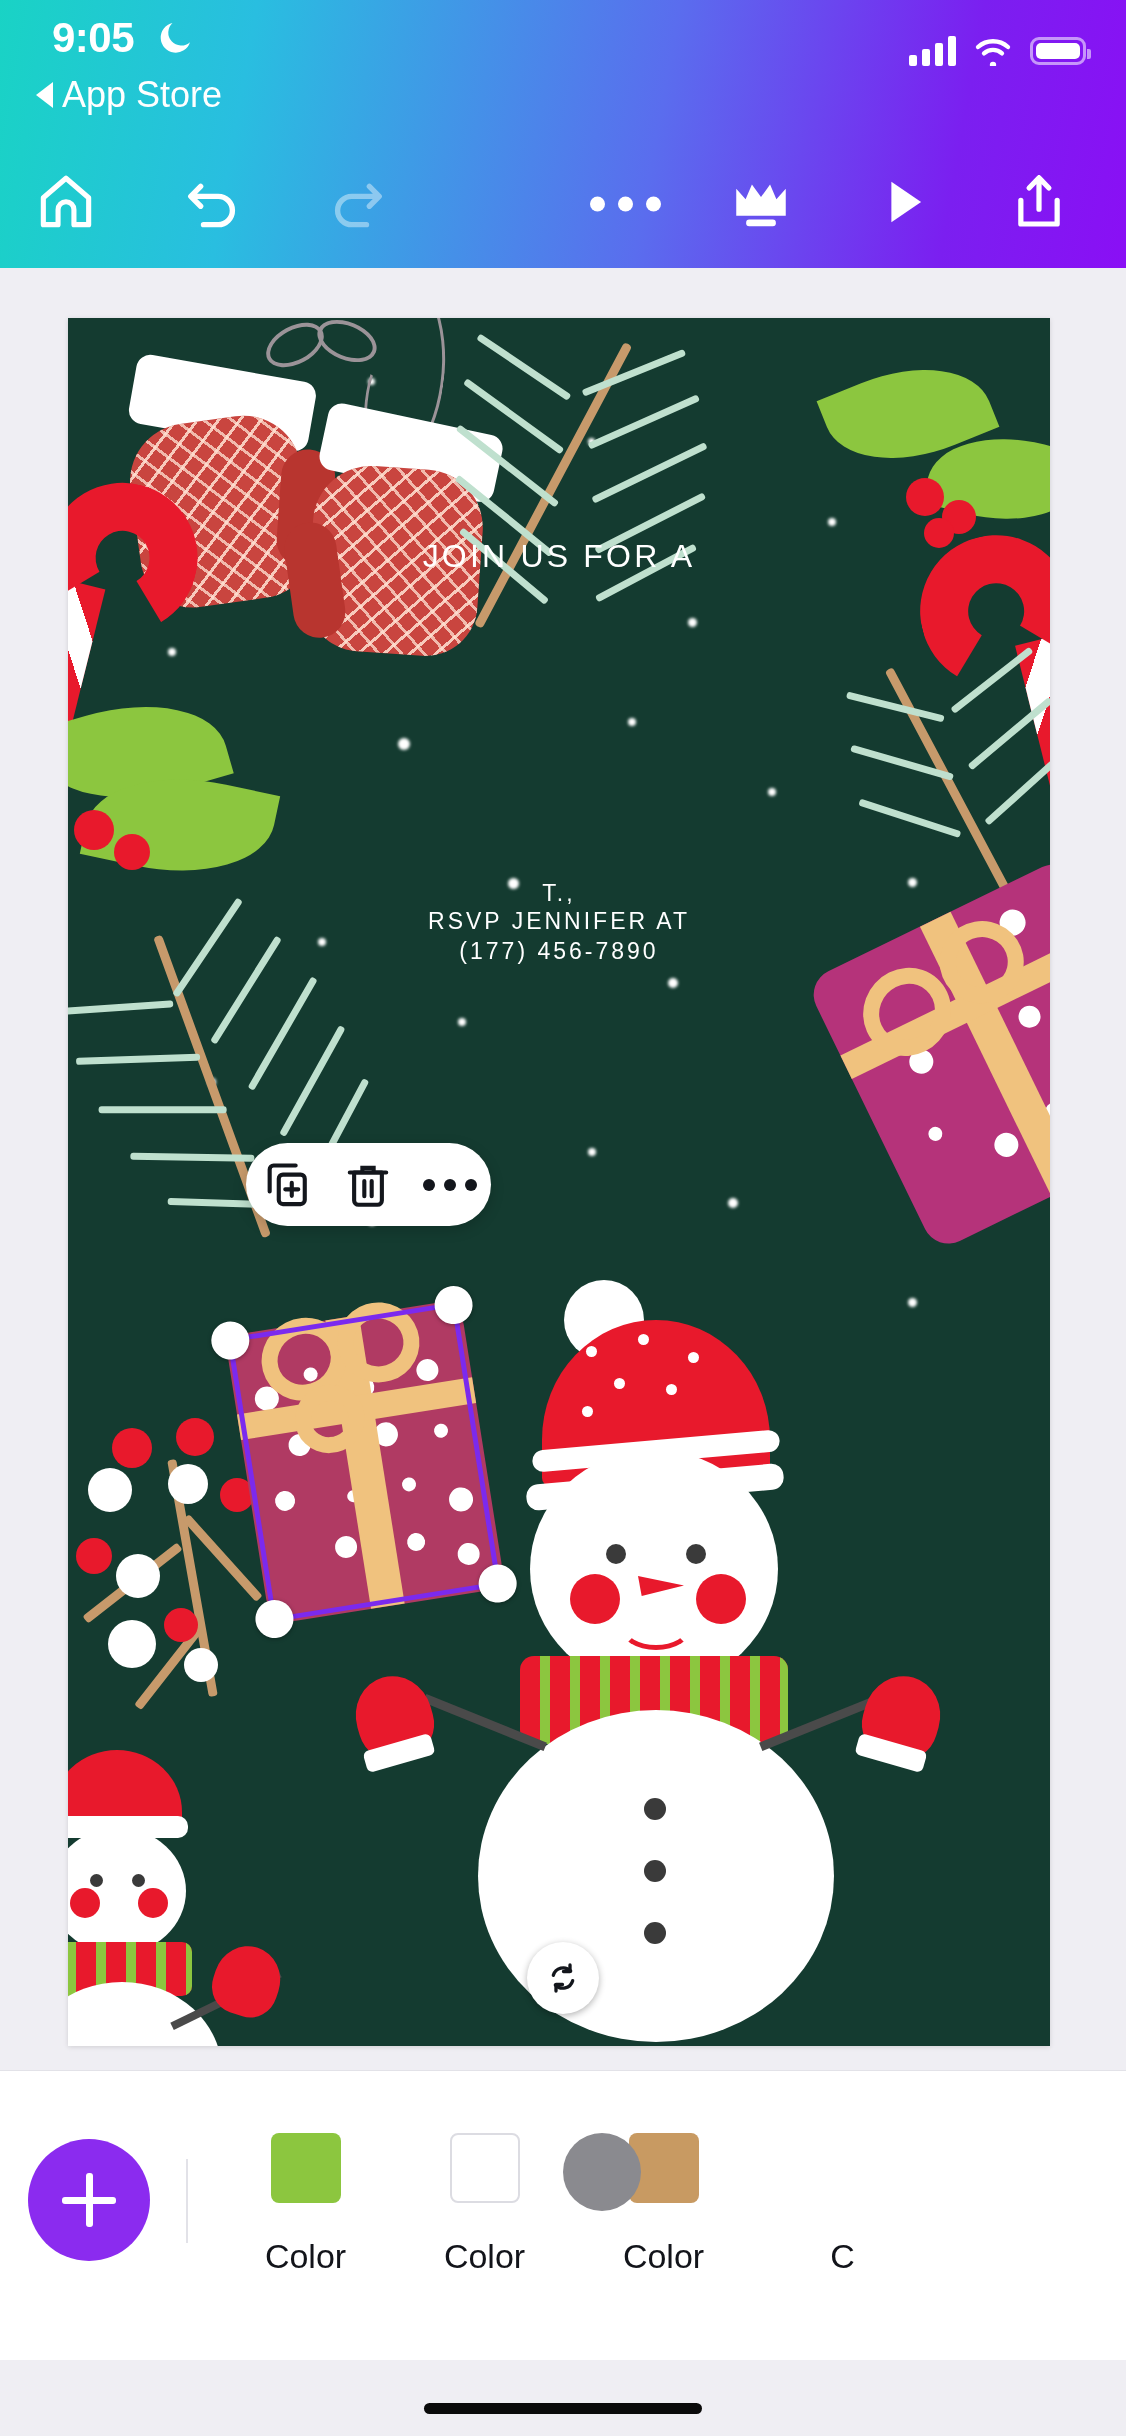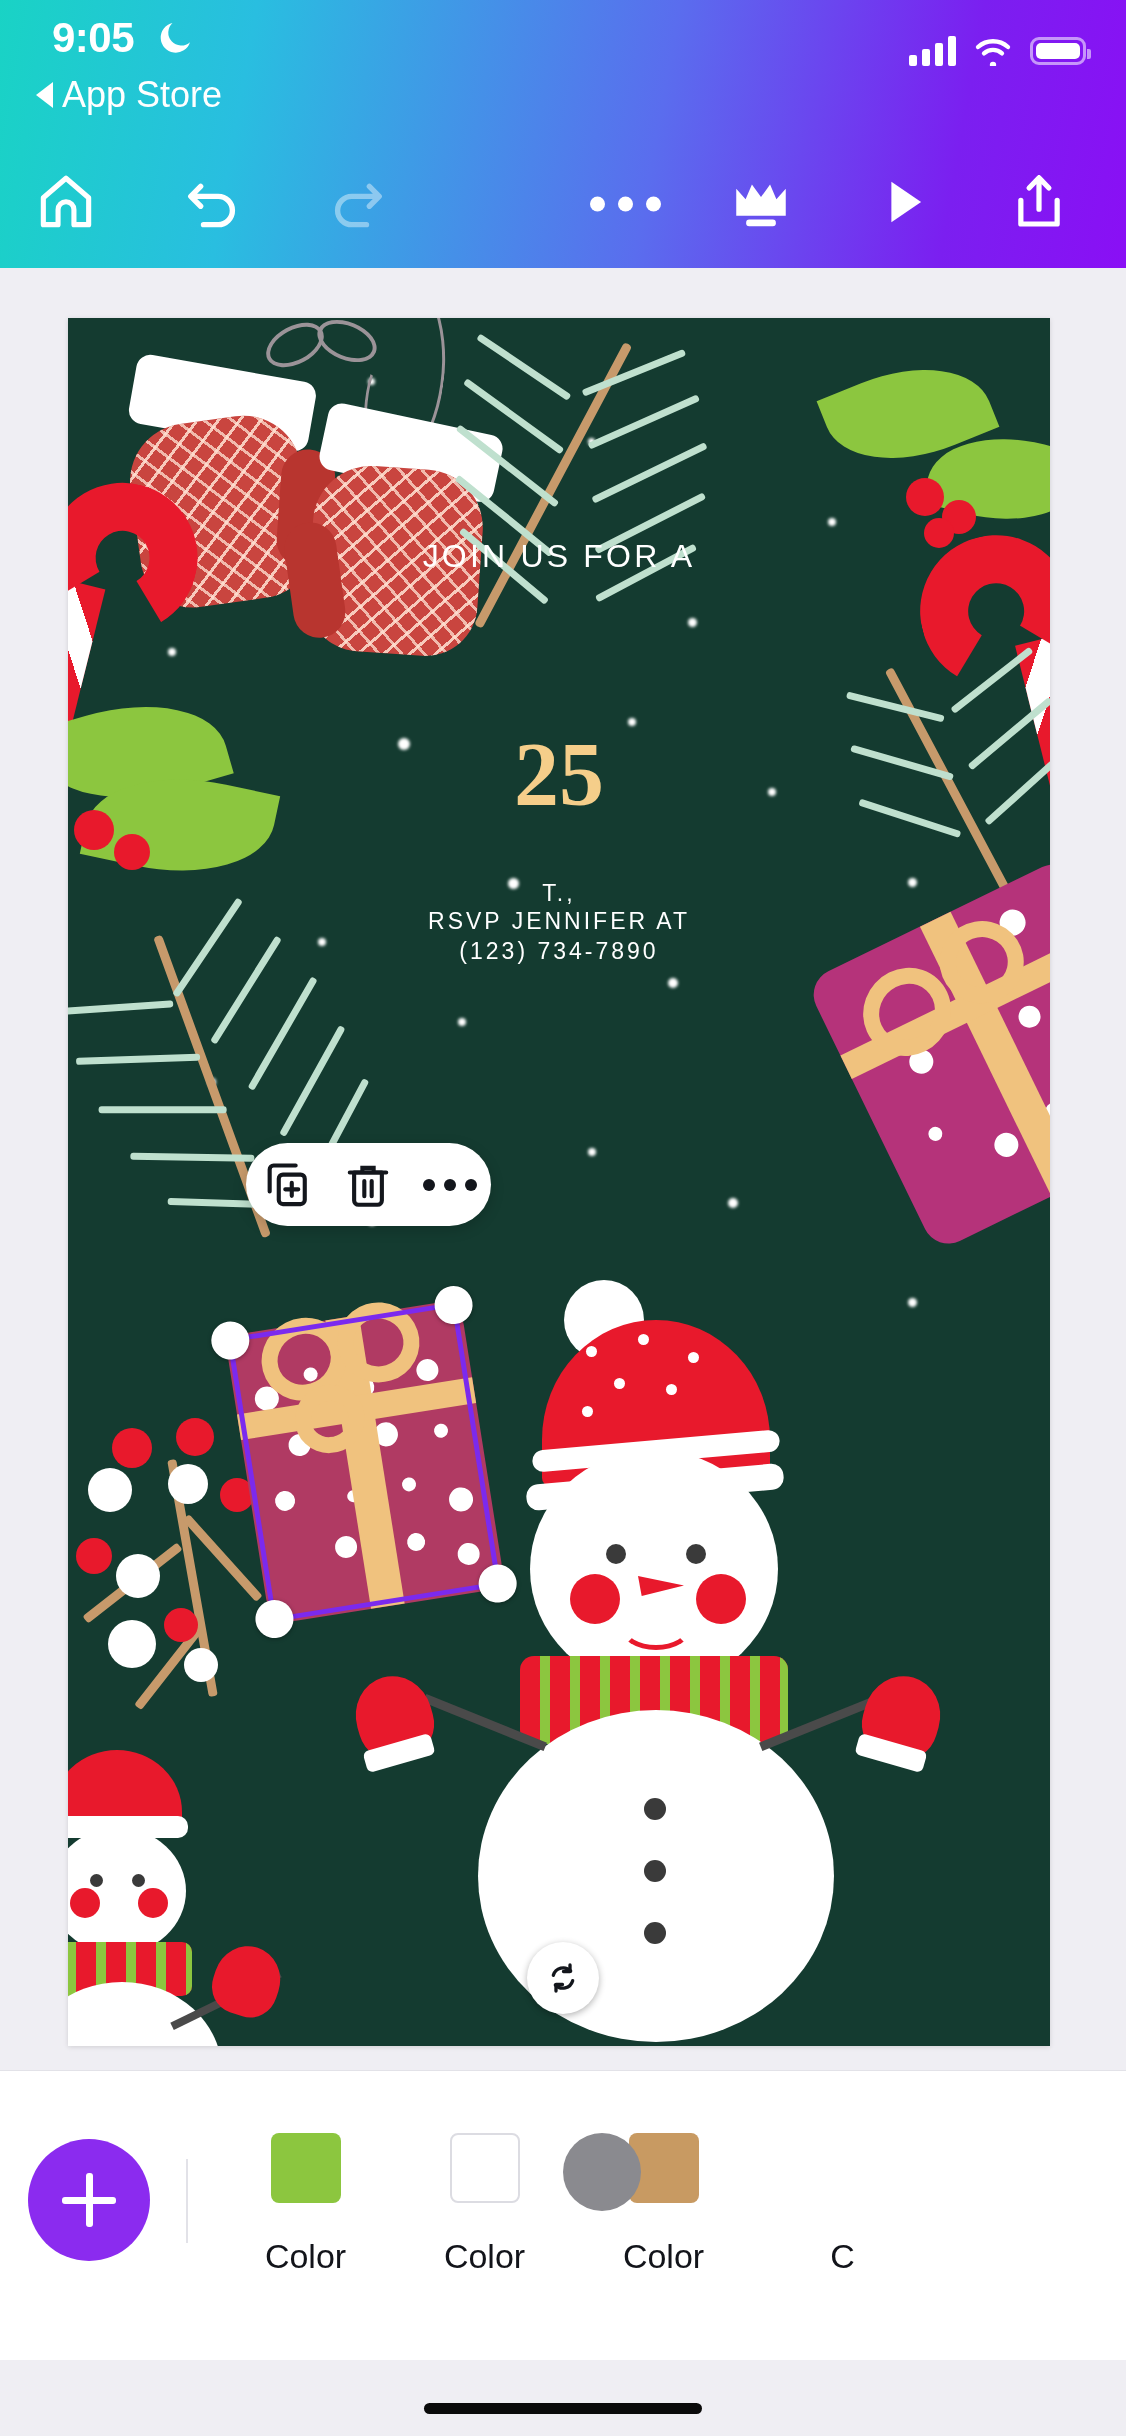--- a/index.html
+++ b/index.html
@@ -393,24 +393,23 @@
           <span class="dot" style="left:160px;top:216px;width:14px;height:14px"></span>
 
         </div>
         <div class="rib-v"></div>
         <div class="rib-h"></div>
         <div class="bowL" style="left:34px;top:28px;width:90px;height:86px;transform:rotate(-22deg)"></div>
         <div class="bowR" style="left:126px;top:18px;width:84px;height:82px;transform:rotate(16deg)"></div>
       </div>
 
       <div class="inv-join" style="top:220px">JOIN US FOR A</div>
-      <div class="inv-day" style="top:412px">25</div>
       <div class="inv-line" style="top:558px">T.,</div>
       <div class="inv-line" style="top:586px">RSVP JENNIFER AT</div>
-      <div class="inv-line" style="top:616px">(123) 734-7890</div>
+      <div class="inv-line" style="top:616px">(177) 456-7890</div>
 
       <div class="twig" style="left:120px;top:1140px;width:9px;height:240px;transform:rotate(-10deg)"></div>
       <div class="twig" style="left:60px;top:1205px;width:9px;height:120px;transform:rotate(52deg)"></div>
       <div class="twig" style="left:150px;top:1185px;width:9px;height:110px;transform:rotate(-42deg)"></div>
       <div class="twig" style="left:96px;top:1300px;width:9px;height:100px;transform:rotate(38deg)"></div>
       <span class="berry" style="left:44px;top:1110px;width:40px;height:40px"></span>
       <span class="wberry" style="left:20px;top:1150px;width:44px;height:44px"></span>
       <span class="berry" style="left:108px;top:1100px;width:38px;height:38px"></span>
       <span class="wberry" style="left:100px;top:1146px;width:40px;height:40px"></span>
       <span class="berry" style="left:152px;top:1160px;width:34px;height:34px"></span>

